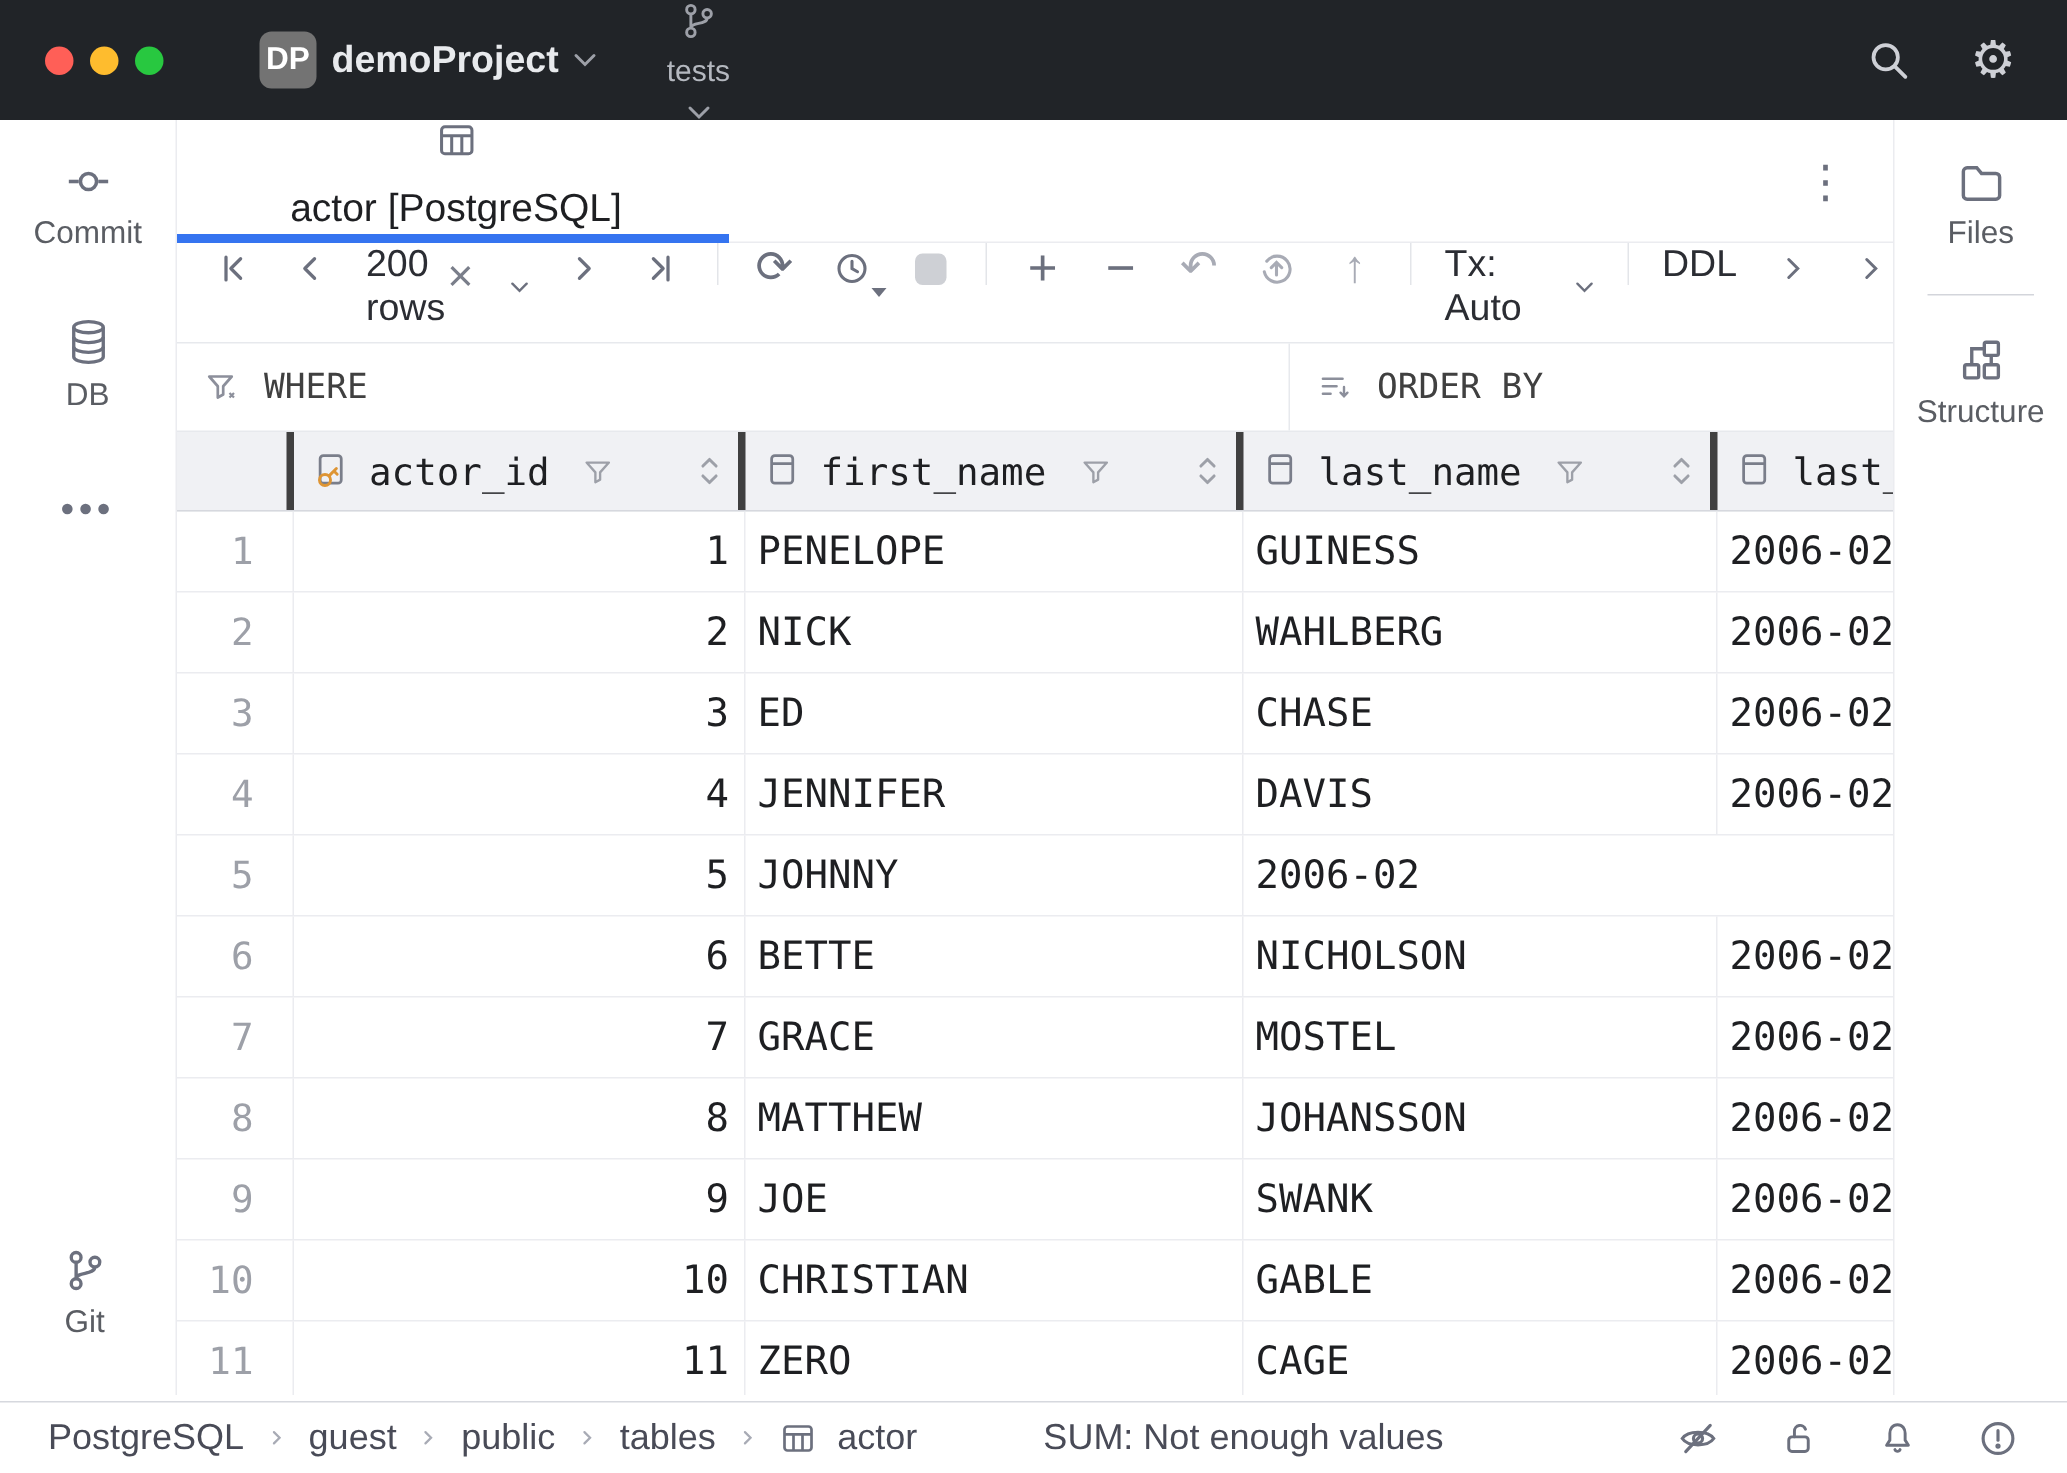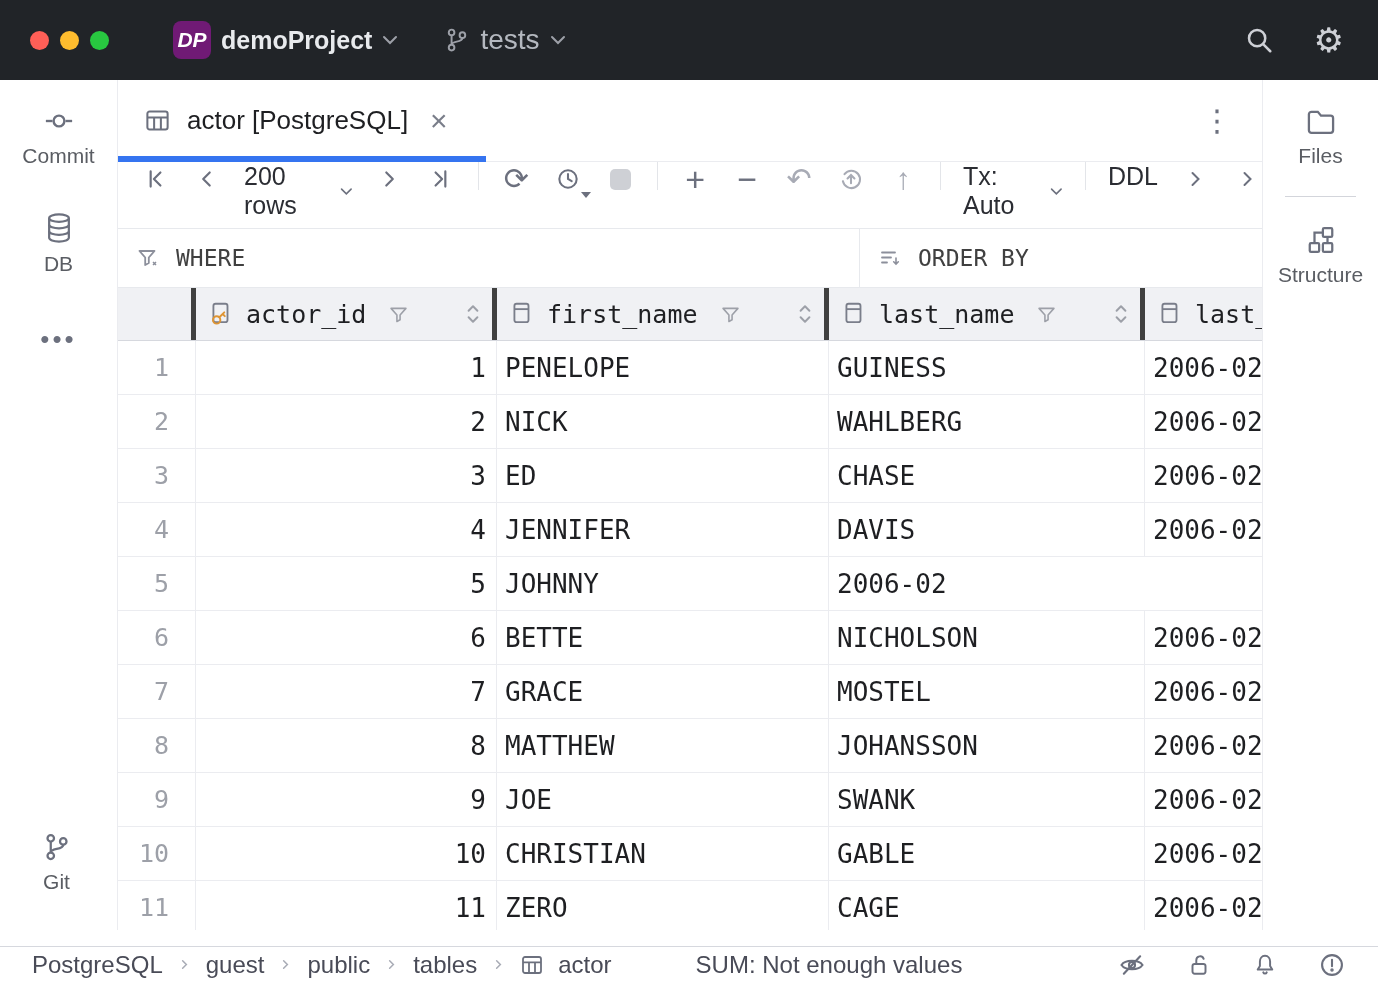--- a/index.html
+++ b/index.html
@@ -11,24 +11,24 @@
   }
   svg{display:block;}
   
   .titlebar{position:absolute;top:0;left:0;right:0;height:80px;background:var(--tbar);
     display:flex;align-items:center;}
   .traffic{display:flex;gap:11px;padding-left:30px;}
   .tl{width:19px;height:19px;border-radius:50%;display:inline-block;}
   .tl.red{background:#FF5F57;} .tl.yellow{background:#FEBC2E;} .tl.green{background:#28C840;}
   .widget{display:flex;align-items:center;gap:10px;cursor:default;}
   .project{margin-left:64px;}
-  .badge{width:38px;height:38px;border-radius:8px;background:#701a75;color:#fff;
-    font-weight:bold;font-size:21px;display:flex;align-items:center;justify-content:center;font-style:italic;}
+  .badge{width:38px;height:38px;border-radius:8px;background:#737373;color:#fff;
+    font-weight:bold;font-size:21px;display:flex;align-items:center;justify-content:center;}
   .proj-name{color:#E8EAED;font-size:25px;font-weight:600;}
-  .branch{margin-left:46px;color:#B4B8BF;font-size:28px;}
+  .branch{margin-left:46px;color:#B4B8BF;font-size:20px;flex-direction:column;}
   .tb-spacer{flex:1;}
   .tb-icon{color:#CED0D6;margin-right:40px;display:flex;align-items:center;cursor:pointer;}
   .gear{font-size:34px;line-height:1;margin-right:34px;}
   
   .left-rail{position:absolute;top:80px;left:0;bottom:52px;width:118px;background:#fff;
     border-right:1px solid var(--line);}
   .rail-item{display:flex;flex-direction:column;align-items:center;gap:8px;color:#5A5D63;
     font-size:21px;cursor:pointer;}
   .ri-commit{margin-top:26px;} .ri-db{margin-top:44px;}
   .rail-more{margin-top:48px;text-align:center;color:var(--gray);font-size:26px;
@@ -38,21 +38,21 @@
   .right-rail{position:absolute;top:80px;right:0;bottom:52px;width:116px;background:#fff;
     border-left:1px solid var(--line);overflow:hidden;}
   .right-rail .rail-item{margin-top:28px;}
   .rail-divider{height:1px;background:#D3D5DB;margin:28px 22px 0 22px;}
   
   .main{position:absolute;left:118px;top:80px;right:116px;bottom:52px;display:flex;
     flex-direction:column;overflow:hidden;background:#fff;}
   .tabbar{height:82px;display:flex;align-items:center;border-bottom:1px solid var(--line);
     position:relative;flex:0 0 auto;}
   .tab{height:100%;min-width:368px;display:flex;align-items:center;gap:16px;
-    padding:0 22px 0 26px;position:relative;cursor:pointer;}
+    padding:0 22px 0 26px;position:relative;cursor:pointer;flex-direction:column;}
   .tab::after{content:"";position:absolute;left:0;right:0;bottom:-1px;height:6px;
     background:var(--accent);}
   .tab-title{font-size:26px;color:var(--ink);}
   .tab-close{color:#7A7E8A;font-size:30px;line-height:1;margin-left:6px;cursor:pointer;}
   .kebab{margin-left:auto;padding-right:30px;color:var(--gray);font-size:30px;cursor:pointer;}
   
   .toolbar{height:66px;display:flex;align-items:flex-start;gap:22px;padding-left:22px;
     flex:0 0 auto;color:var(--gray);}
   .ti{display:flex;align-items:center;justify-content:center;min-width:30px;height:34px;
     cursor:pointer;color:var(--gray);}
@@ -87,21 +87,21 @@
     color:var(--ink);}
   .trow{display:flex;height:54px;border-bottom:1px solid var(--line);}
   .trow>div{display:flex;align-items:center;overflow:hidden;white-space:nowrap;}
   .c-rownum{width:78px;justify-content:flex-end;padding-right:26px;color:var(--lgray);
     border-right:1px solid var(--line);font-size:25px;}
   .c-id{width:301px;justify-content:flex-end;padding-right:10px;border-right:1px solid var(--line);}
   .c-first{width:332px;padding-left:8px;border-right:1px solid var(--line);}
   .c-last{width:316px;padding-left:8px;border-right:1px solid var(--line);}
   .c-upd{flex:1;padding-left:8px;text-align:right;}
   
-  .statusbar{position:absolute;left:0;right:0;bottom:0;height:36px;background:#fff;
+  .statusbar{position:absolute;left:0;right:0;bottom:0;height:48px;background:#fff;
     border-top:1px solid var(--hline);display:flex;align-items:center;padding:0 32px;
     font-size:24px;color:#494B57;}
   .crumbs{display:flex;align-items:center;gap:14px;}
   .crumb{cursor:pointer;}
   .crumb-sep{color:#A8ABB5;display:flex;align-items:center;}
   .sum-label{margin-left:84px;cursor:pointer;}
   .sb-icons{margin-left:auto;display:flex;align-items:center;gap:40px;color:var(--gray);}
   .sb-icons>span{cursor:pointer;display:flex;}
 </style>
 </head>

